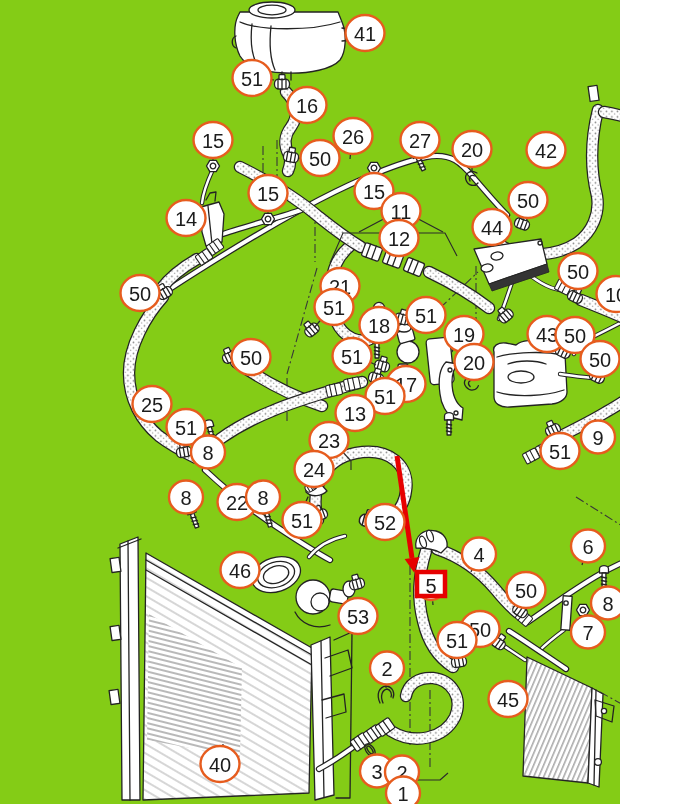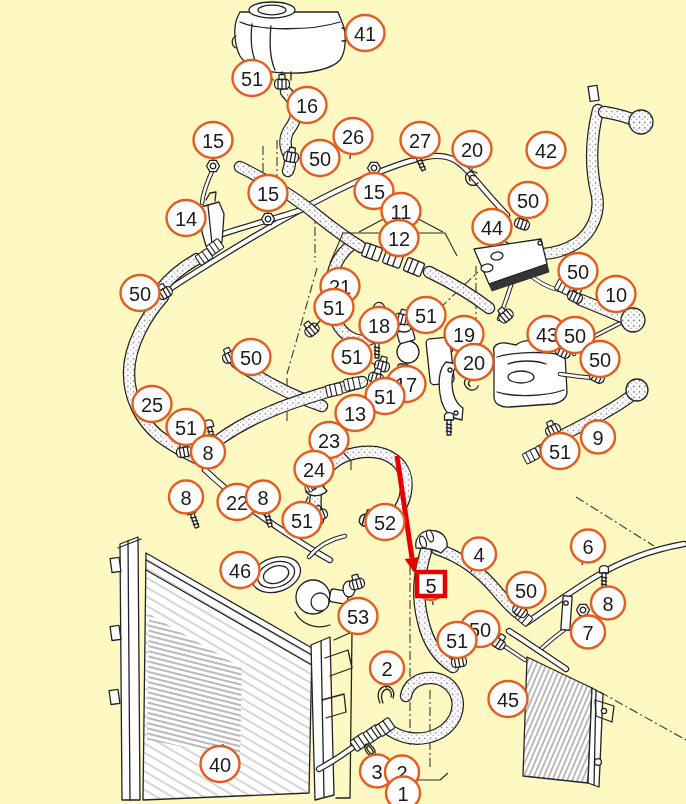--- a/index.html
+++ b/index.html
@@ -1,16 +1,16 @@
 <!DOCTYPE html>
 <html><head>
 <meta charset="utf-8">
 <style>
   html,body{margin:0;padding:0;background:#fff;}
-  .stage{width:686px;height:804px;background:#fef9c3;position:relative;overflow:hidden;
+  .stage{width:620px;height:804px;background:#84cc16;position:relative;overflow:hidden;
          font-family:"Liberation Sans",sans-serif;}
   svg{display:block;}
   
   .ln{stroke:#232323;stroke-width:1.3;fill:none;stroke-linejoin:round;stroke-linecap:round;}
   .f{fill:#ffffff;}
   .fd{fill:#343434;stroke:#232323;stroke-width:.8;}
   .thin{stroke:#2b2b2b;stroke-width:1.1;fill:none;stroke-linejoin:round;}
   .dd{stroke:#383838;stroke-width:1.1;fill:none;stroke-dasharray:9 3 2 3;}
   
   .h-out{stroke:#232323;stroke-width:12.5;fill:none;stroke-linecap:round;stroke-linejoin:round;}

